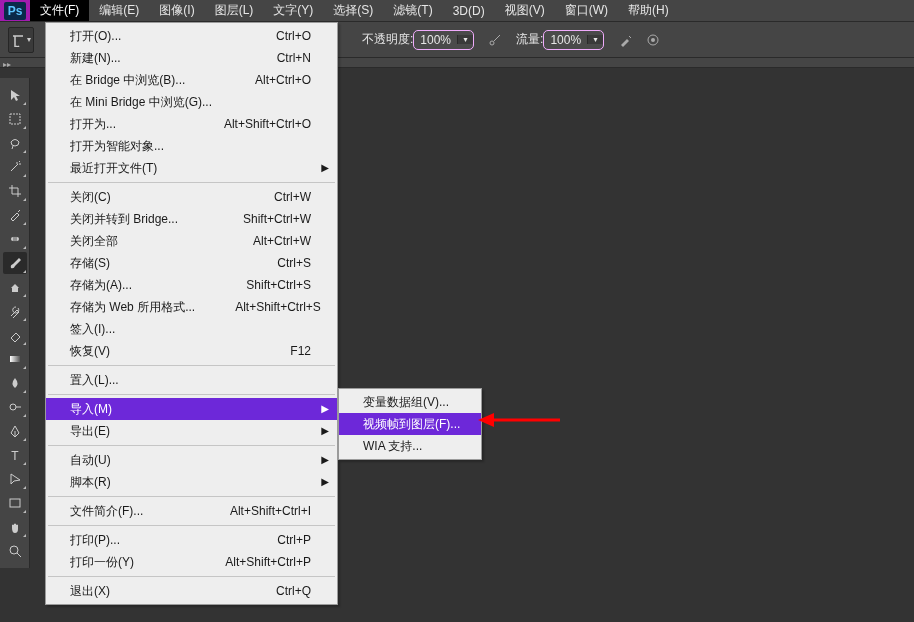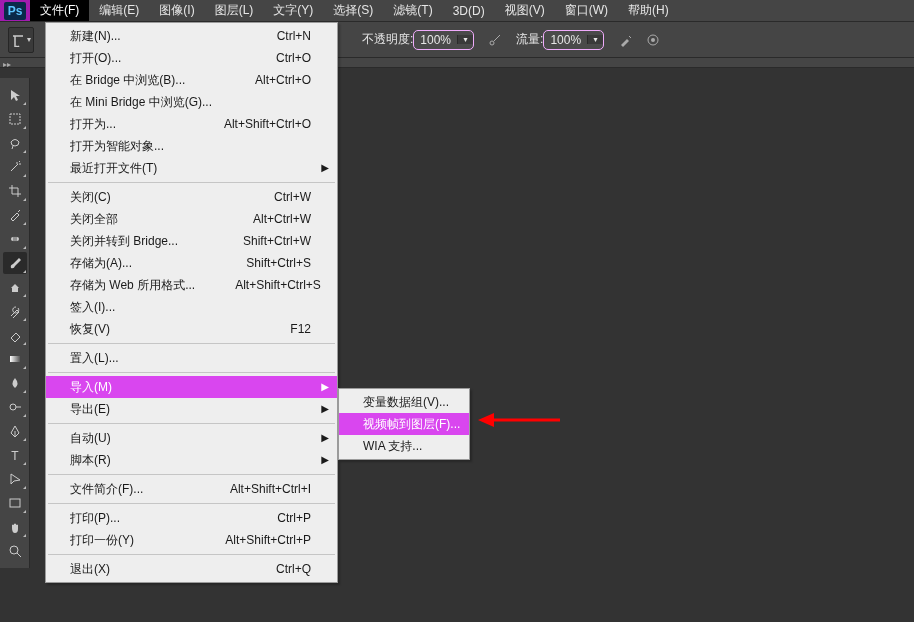--- a/index.html
+++ b/index.html
@@ -30,28 +30,28 @@
   
   .tools { position: absolute; left: 0; top: 78px; width: 30px; background: #454545; border-right: 1px solid #2a2a2a; padding: 4px 0; }
   .tool { width: 24px; height: 22px; margin: 2px auto; display: flex; align-items: center; justify-content: center; border-radius: 2px; position: relative; }
   .tool.selected { background: #2a2a2a; }
   .tool svg { display: block; }
   .tool .corner { position: absolute; right: 1px; bottom: 1px; width: 0; height: 0; border-left: 3px solid transparent; border-bottom: 3px solid #bbb; }
 
   
   .menu { position: absolute; background: #eeeeee; color: #1a1a1a; border: 1px solid #9b9b9b; box-shadow: 2px 2px 2px rgba(0,0,0,.25); padding: 2px 0; }
   .menu .row { display: flex; align-items: center; height: 22px; padding: 0 26px 0 24px; cursor: default; white-space: nowrap; position: relative; }
-  .menu .row.highlight { background: #d946ef; color: #fff; }
+  .menu .row.highlight { background: #6d28d9; color: #fff; }
   .menu .row .label { flex: 1; }
   .menu .row .accel { margin-left: 40px; color: #1a1a1a; }
   .menu .row .sub-arrow { position: absolute; right: 8px; font-size: 10px; line-height: 1; }
   .menu-sep { height: 1px; background: #c5c5c5; margin: 3px 2px; }
 
   #file-menu { left: 45px; top: 22px; width: 293px; }
-  #import-submenu { left: 338px; top: 388px; width: 132px; }
+  #import-submenu { left: 338px; top: 388px; width: 144px; }
 
   
   .arrow-anno { position: absolute; left: 478px; top: 412px; pointer-events: none; }
   .arrow-anno svg { display: block; }
 </style>
 </head>
 <body>
 
 <div class="menubar">
   <div class="ps-logo">
@@ -269,28 +269,28 @@
   <div class="tool">
       <svg width="14" height="14">
         <circle cx="6" cy="6" r="4" fill="none" stroke="#ccc"></circle>
         <path d="M9 9 L13 13" stroke="#ccc"></path>
       </svg>
     </div>
 </div>
 
 <div id="file-menu" class="menu">
   <div class="row">
+      <span class="label">打开(O)...</span>
+      <span class="accel">Ctrl+O</span>
+    </div>
+  <div class="row">
       <span class="label">新建(N)...</span>
       <span class="accel">Ctrl+N</span>
     </div>
   <div class="row">
-      <span class="label">打开(O)...</span>
-      <span class="accel">Ctrl+O</span>
-    </div>
-  <div class="row">
       <span class="label">在 Bridge 中浏览(B)...</span>
       <span class="accel">Alt+Ctrl+O</span>
     </div>
   <div class="row">
       <span class="label">在 Mini Bridge 中浏览(G)...</span>
     </div>
   <div class="row">
       <span class="label">打开为...</span>
       <span class="accel">Alt+Shift+Ctrl+O</span>
     </div>
@@ -300,26 +300,30 @@
   <div class="row">
       <span class="label">最近打开文件(T)</span>
       <span class="sub-arrow">▶</span>
     </div>
   <div class="menu-sep"></div>
   <div class="row">
       <span class="label">关闭(C)</span>
       <span class="accel">Ctrl+W</span>
     </div>
   <div class="row">
+      <span class="label">关闭并转到 Bridge...</span>
+      <span class="accel">Shift+Ctrl+W</span>
+    </div>
+  <div class="row">
       <span class="label">关闭全部</span>
       <span class="accel">Alt+Ctrl+W</span>
     </div>
   <div class="row">
-      <span class="label">关闭并转到 Bridge...</span>
-      <span class="accel">Shift+Ctrl+W</span>
+      <span class="label">存储(S)</span>
+      <span class="accel">Ctrl+S</span>
     </div>
   <div class="row">
       <span class="label">存储为(A)...</span>
       <span class="accel">Shift+Ctrl+S</span>
     </div>
   <div class="row">
       <span class="label">存储为 Web 所用格式...</span>
       <span class="accel">Alt+Shift+Ctrl+S</span>
     </div>
   <div class="row">

